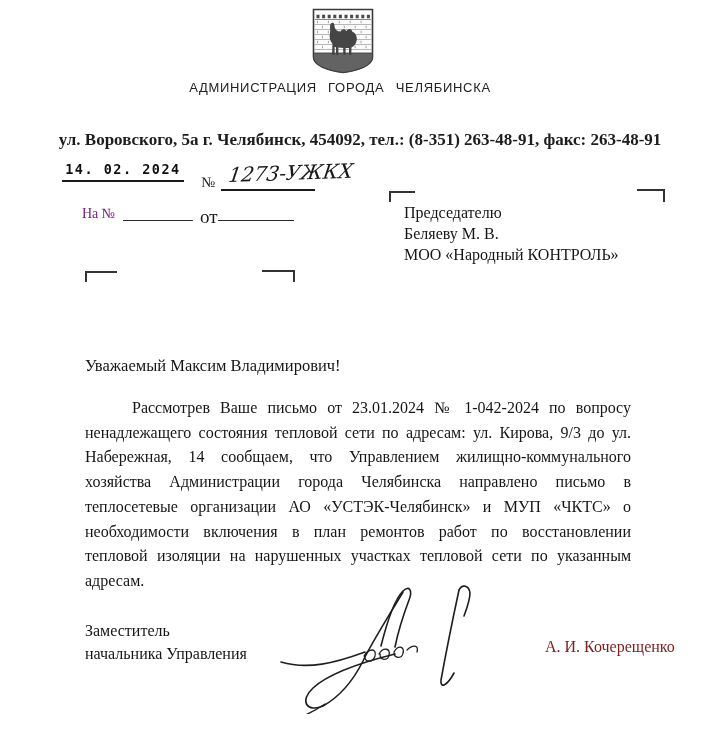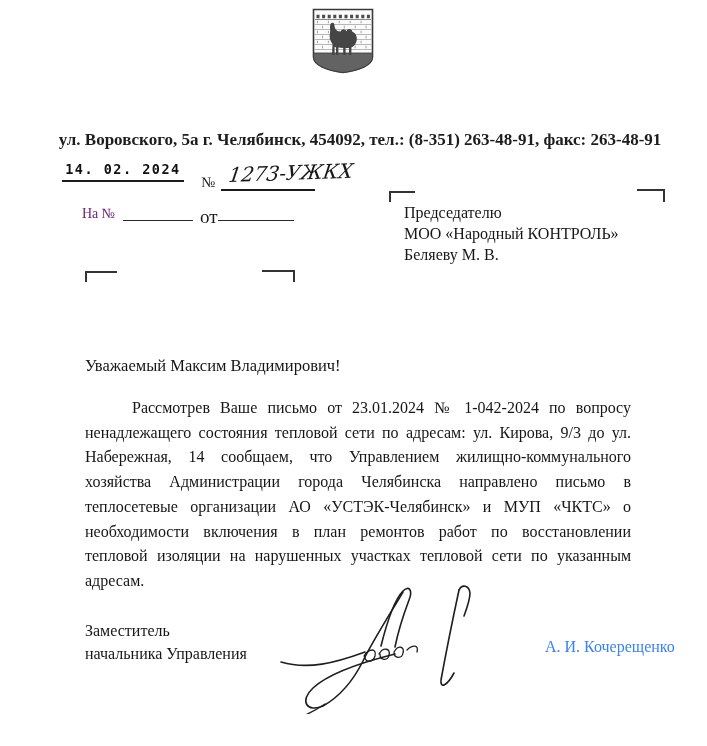--- a/index.html
+++ b/index.html
@@ -85,21 +85,21 @@
     word-spacing:1.5px;color:#161616;
     margin:0;
   }
   
   .sig-position{
     position:absolute;left:85px;top:620px;width:240px;
     font-size:16px;line-height:22.5px;color:#161616;
   }
   .sig-name{
     position:absolute;left:545px;top:638px;width:160px;
-    font-size:16px;color:#3b82f6;white-space:nowrap;
+    font-size:16px;color:#7f1d1d;white-space:nowrap;
   }
   .signature-svg{position:absolute;left:263px;top:582px;width:242px;height:132px;}
 </style>
 </head>
 <body>
 
 <div class="page">
 
   <svg class="emblem" viewBox="0 0 62 66" xmlns="http://www.w3.org/2000/svg">
 
@@ -128,41 +128,42 @@
     <path d="M1.5,45 L60.5,45 L60.5,49 C60.5,57 47,62.5 31,64.5 C15,62.5 1.5,57 1.5,49 Z" fill="#636363" stroke="#3a3a3a" stroke-width="0.8"></path>
 
     <path d="M20,47 L20.5,36 C18,33 17,29 18,25 C18.6,22.4 17.6,20 18.2,17
              C18.7,14.6 21.4,14 22.2,16 L22.8,19.5 C23.6,22 25.6,23.4 28.2,23.8
              C29.6,20.6 33,20.2 34.4,23.2 C36,20 39.6,20.4 40.4,23.8
              C43.4,25 45.2,28.2 44.8,31.8 C44.4,35.4 42.4,38.2 39.4,39.4
              L39.4,47 L37,47 L37,40 L33.6,40 L33.6,47 L31.2,47 L31.2,40
              L26.4,39.6 L26.4,47 L24,47 L24,39.2 L22.6,39 L22.6,47 Z" fill="#454545"></path>
   </svg>
 
+  <div class="org-top">АДМИНИСТРАЦИЯ ГОРОДА ЧЕЛЯБИНСКА</div>
   <div class="org-address">ул. Воровского, 5а  г. Челябинск, 454092,  тел.: (8-351) 263-48-91, факс: 263-48-91</div>
 
   <div class="date-field">14. 02. 2024</div>
   <div class="number-sign">№</div>
   <div class="number-field">
     <span class="number-handwriting">1273-УЖКХ</span>
   </div>
   <div class="reply-label">На №</div>
   <div class="reply-underline-1"></div>
   <div class="reply-from-label">от</div>
   <div class="reply-underline-2"></div>
 
   <div class="corner tl mark-a"></div>
   <div class="corner tr mark-b"></div>
   <div class="corner tl mark-c"></div>
   <div class="corner tr mark-d"></div>
 
   <div class="addressee">
     <div>Председателю</div>
+    <div>Беляеву М. В.</div>
     <div>МОО «Народный КОНТРОЛЬ»</div>
-    <div>Беляеву М. В.</div>
   </div>
 
   <div class="salutation">Уважаемый Максим Владимирович!</div>
   <p class="body-paragraph">Рассмотрев Ваше письмо от 23.01.2024 № 1-042-2024 по вопросу ненадлежащего состояния тепловой сети по адресам: ул. Кирова, 9/3 до ул. Набережная, 14 сообщаем, что Управлением жилищно-коммунального хозяйства Администрации города Челябинска направлено письмо в теплосетевые организации АО «УСТЭК-Челябинск» и МУП «ЧКТС» о необходимости включения в план ремонтов работ по восстановлении тепловой изоляции на нарушенных участках тепловой сети по указанным адресам.</p>
 
   <div class="sig-position">
     <div>Заместитель</div>
     <div>начальника Управления</div>
   </div>
 

